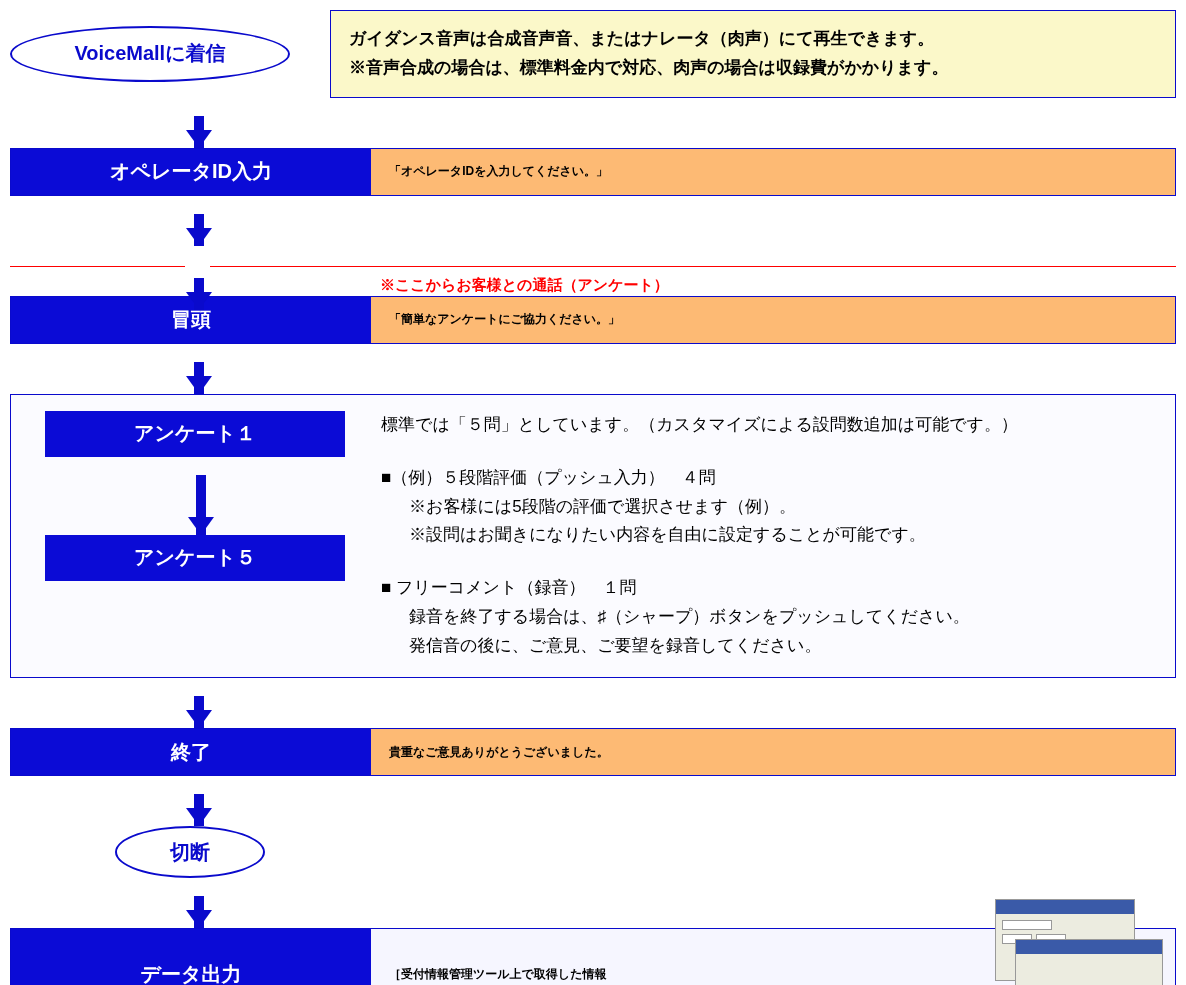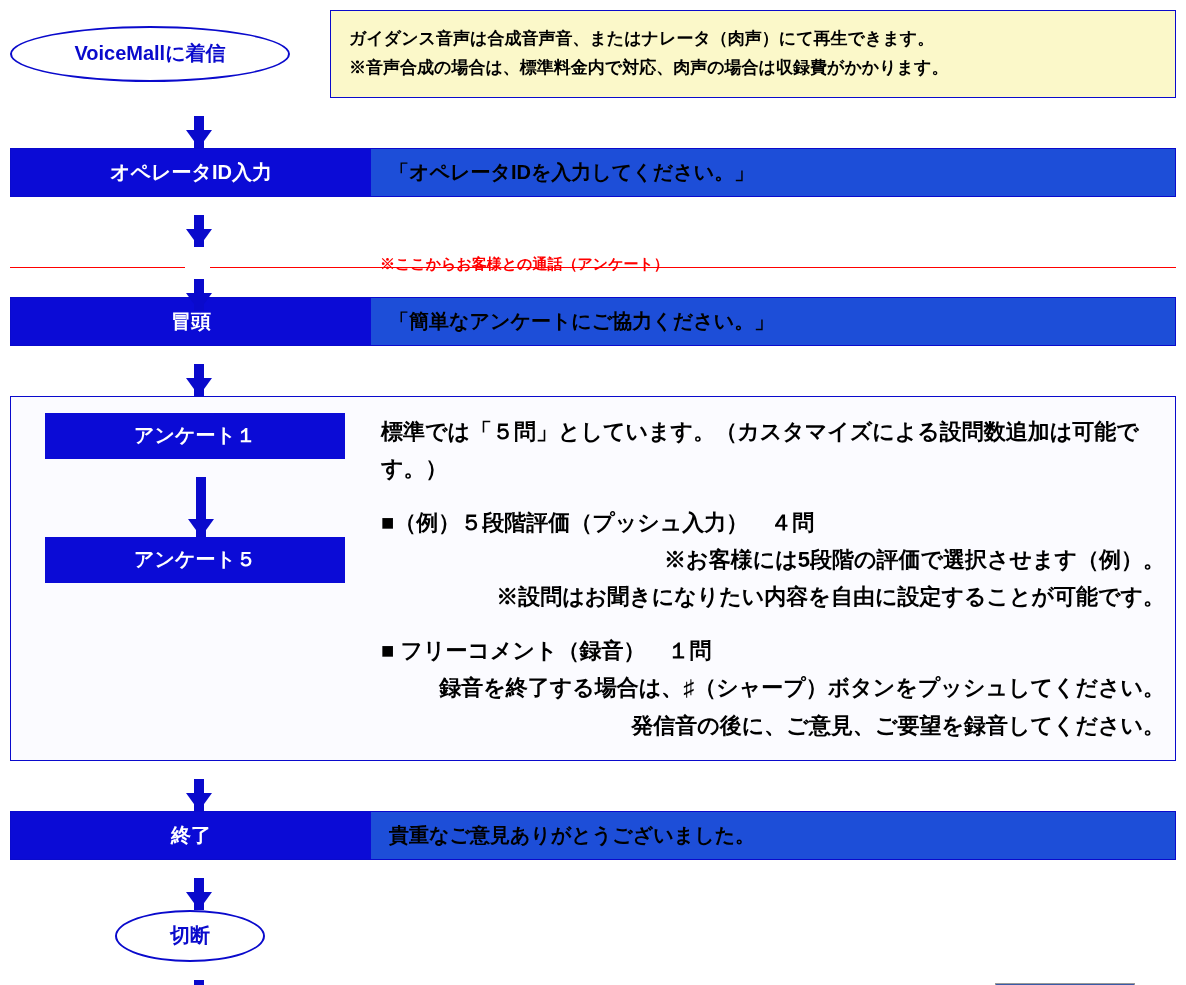--- a/index.html
+++ b/index.html
@@ -39,45 +39,45 @@
   }
   .arrow::before {
     content: '';
     position: absolute; left: -5px; top: -32px;
     width: 10px; height: 32px; background: #0a0acc;
   }
   .arrow-down { border-top: 18px solid #0a0acc; margin-top: 32px; }
   .step-row {
     display: flex; align-items: stretch;
     border: 1px solid #0a0acc;
-    background: #1d4ed8;
+    background: #fdba74;
   }
   .step-label {
     width: 360px; min-height: 46px;
     background: #0b0bd6; color: #fff;
     font-weight: bold; font-size: 20px;
     display: flex; align-items: center; justify-content: center;
     flex-shrink: 0;
   }
   .step-desc {
     flex: 1;
     padding: 10px 18px;
-    font-size: 20px;
+    font-size: 12px;
     font-weight: bold;
     display: flex; align-items: center;
   }
   .divider-row { position: relative; height: 50px; }
   .red-line {
     position: absolute; left: 0;
     border-top: 1px solid #ff0000;
   }
   .red-line.seg1 { width: 175px; top: 20px; }
   .red-line.seg2 { left: 200px; right: 0; top: 20px; }
   .red-text {
-    position: absolute; left: 370px; top: 8px;
+    position: absolute; left: 370px; top: 30px;
     color: #ff0000; font-size: 15px; font-weight: bold;
   }
   .divider-row .arrow { position: absolute; top: 0; }
   .survey-group {
     border: 1px solid #0a0acc;
     background: #fbfbff;
     padding: 16px 10px 16px 10px;
     display: flex;
     gap: 20px;
   }
@@ -108,23 +108,23 @@
     border-right: 13px solid transparent;
     border-top: 18px solid #0a0acc;
     position: relative;
     margin-top: 60px;
   }
   .survey-arrow::before {
     content: '';
     position: absolute; left: -5px; top: -60px;
     width: 10px; height: 60px; background: #0a0acc;
   }
-  .survey-right { flex: 1; font-weight: bold; font-size: 22px; line-height: 1.7; }
-  .survey-right .block { margin-top: 16px; }
-  .indent { padding-left: 28px; text-align: right; }
+  .survey-right { flex: 1; font-weight: normal; font-size: 17px; line-height: 1.7; }
+  .survey-right .block { margin-top: 24px; }
+  .indent { padding-left: 28px; }
   .tool-graphic {
     position: relative;
     width: 170px; height: 120px;
     flex-shrink: 0;
     margin-right: 10px;
   }
   .tg-window {
     position: absolute;
     background: #ecece0;
     border: 1px solid #999;

